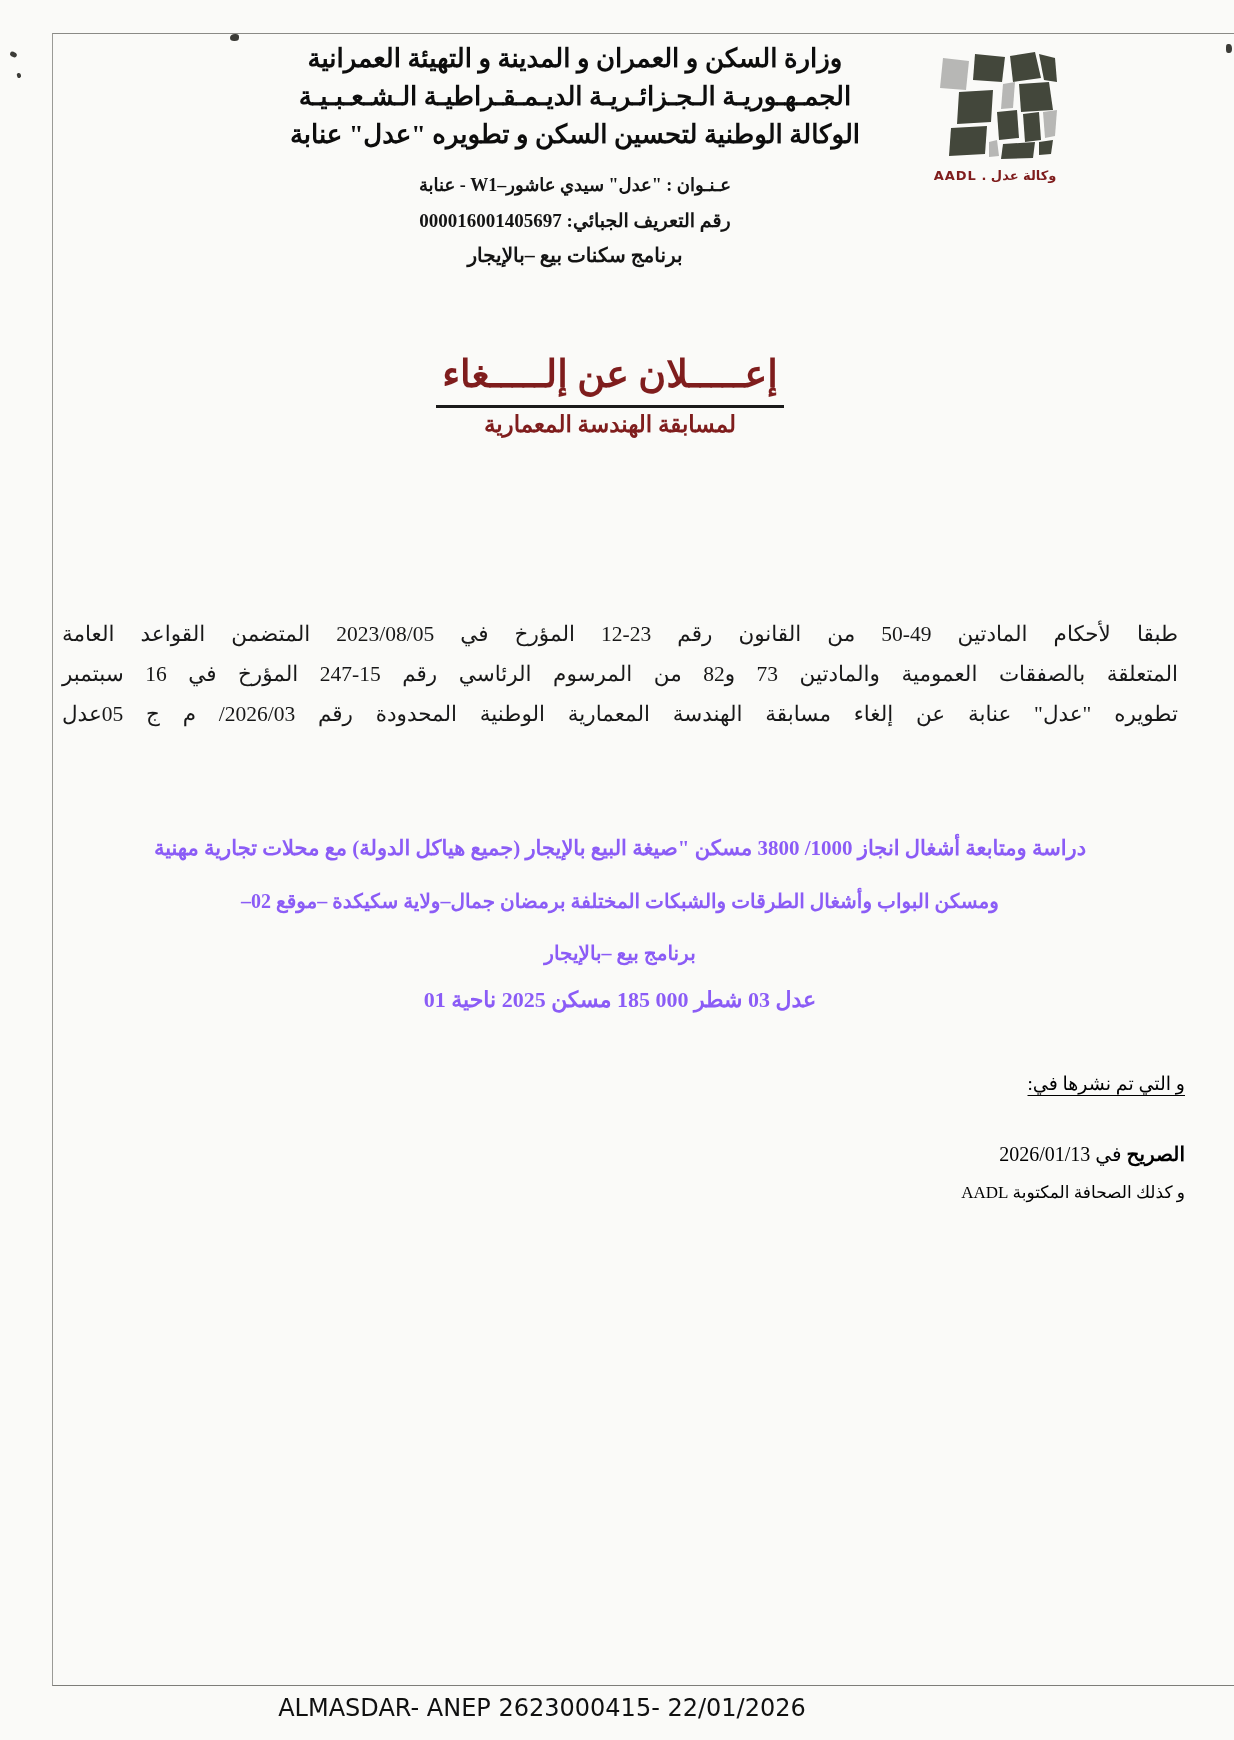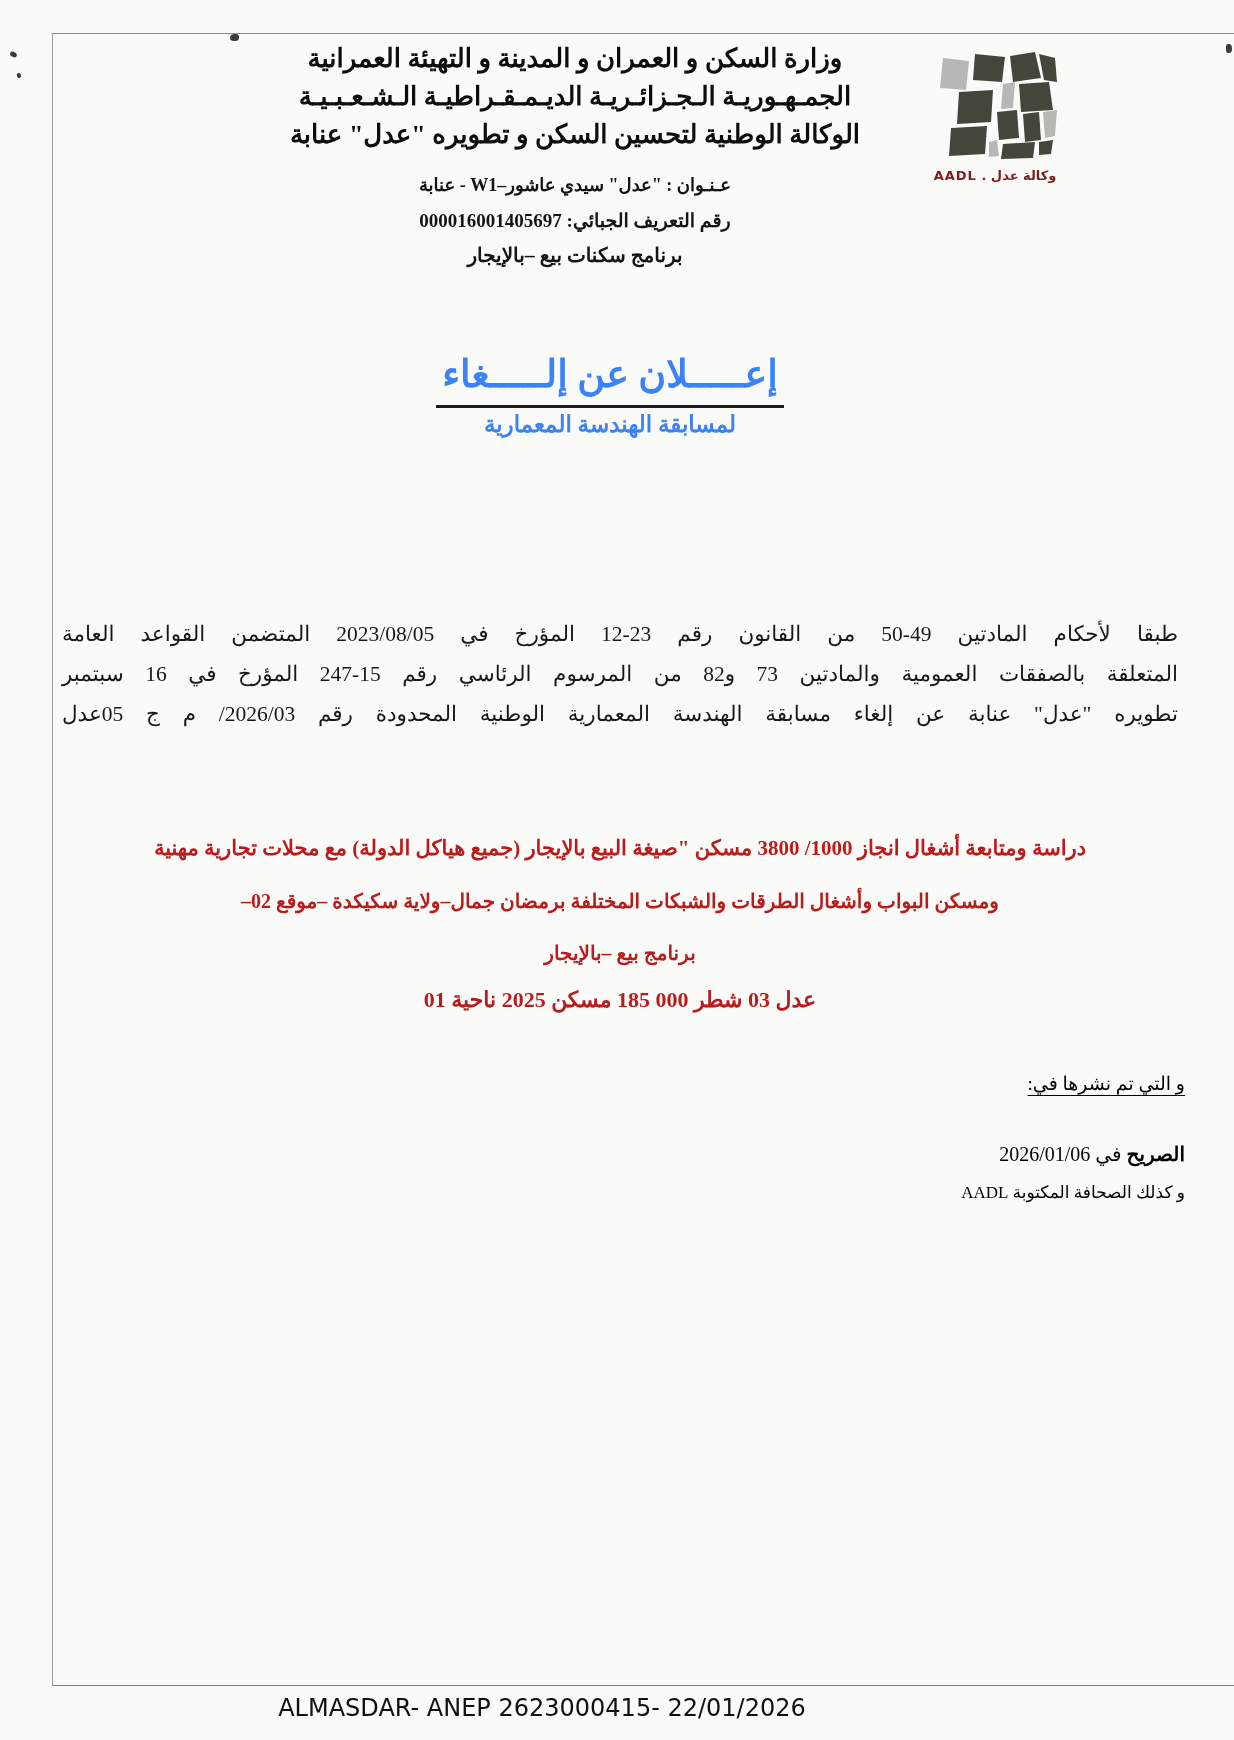--- a/index.html
+++ b/index.html
@@ -43,42 +43,42 @@
   
   .logo-wrap{position:absolute;left:925px;top:52px;width:140px;text-align:center;}
   .logo-caption{
     margin-top:4px;font-size:13px;font-weight:bold;color:#7f1d1d;
     direction:rtl;font-family:"DejaVu Sans", sans-serif;letter-spacing:1px;
   }
 
   
   .titleblock{
     position:absolute;left:170px;top:352px;width:880px;
-    text-align:center;direction:rtl;color:#3b82f6;
+    text-align:center;direction:rtl;color:#7f1d1d;
   }
   .title-main{
     display:inline-block;
     font-size:38px;font-weight:bold;
     border-bottom:3px solid #1a1a1a;
     padding:0 6px 9px 6px;
   }
   .title-sub1{font-size:23px;font-weight:bold;margin-top:3px;}
   .title-sub2{font-size:21px;font-weight:bold;margin-top:17px;}
 
   
   .para{
     position:absolute;left:62px;top:614px;width:1116px;
     direction:rtl;font-size:21.5px;line-height:40px;color:#181818;
   }
   .para .pline{text-align:justify;text-align-last:justify;}
 
   
   .project{
     position:absolute;left:62px;top:833px;width:1116px;
-    direction:rtl;text-align:center;font-weight:bold;color:#b91c1c;
+    direction:rtl;text-align:center;font-weight:bold;color:#8b5cf6;
   }
   .project .p1{font-size:21px;line-height:30px;margin-bottom:23px;}
   .project .p2{font-size:20px;line-height:30px;margin-bottom:22px;}
   .project .p3{font-size:20px;line-height:30px;margin-bottom:17px;}
   .project .p4{font-size:22px;line-height:30px;letter-spacing:.5px;}
 
   
   .published{
     position:absolute;right:49px;top:1072px;width:600px;
     direction:rtl;text-align:right;color:#000000;
@@ -154,20 +154,20 @@
   <div class="project">
     <div class="p1">دراسة ومتابعة أشغال انجاز 1000/ 3800 مسكن "صيغة البيع بالإيجار (جميع هياكل الدولة) مع محلات تجارية مهنية</div>
     <div class="p2">ومسكن البواب وأشغال الطرقات والشبكات المختلفة برمضان جمال–ولاية سكيكدة –موقع 02–</div>
     <div class="p3">برنامج بيع –بالإيجار</div>
     <div class="p4">عدل 03 شطر ⁦185 000⁩ مسكن 2025 ناحية 01</div>
   </div>
 
   <div class="published">
     <div class="pub-head">و التي تم نشرها في:</div>
     <div class="pub-line1">
-      <span class="b">الصريح</span><span> في 2026/01/06</span>
+      <span class="b">الصريح</span><span> في 2026/01/13</span>
     </div>
     <div class="pub-line2">و كذلك الصحافة المكتوبة  AADL</div>
   </div>
 
   <div class="footer">ALMASDAR- ANEP 2623000415- 22/01/2026</div>
 
 </div>
 
 </body></html>

